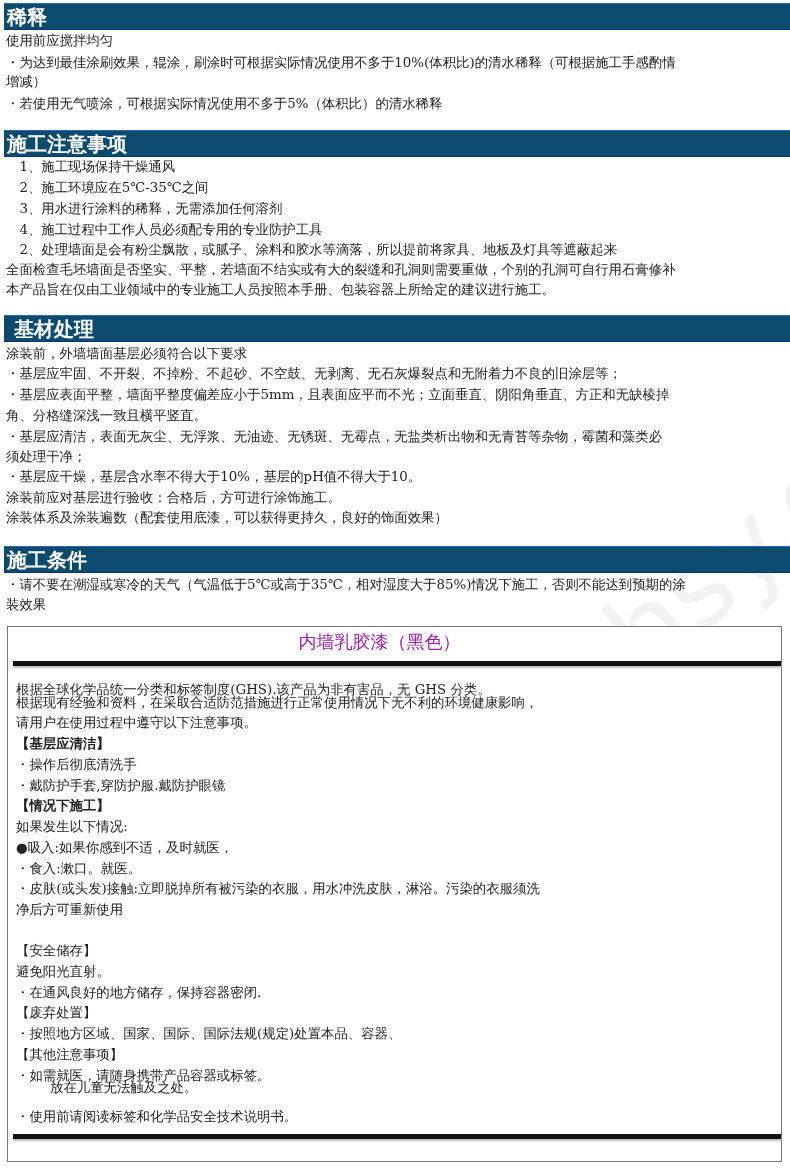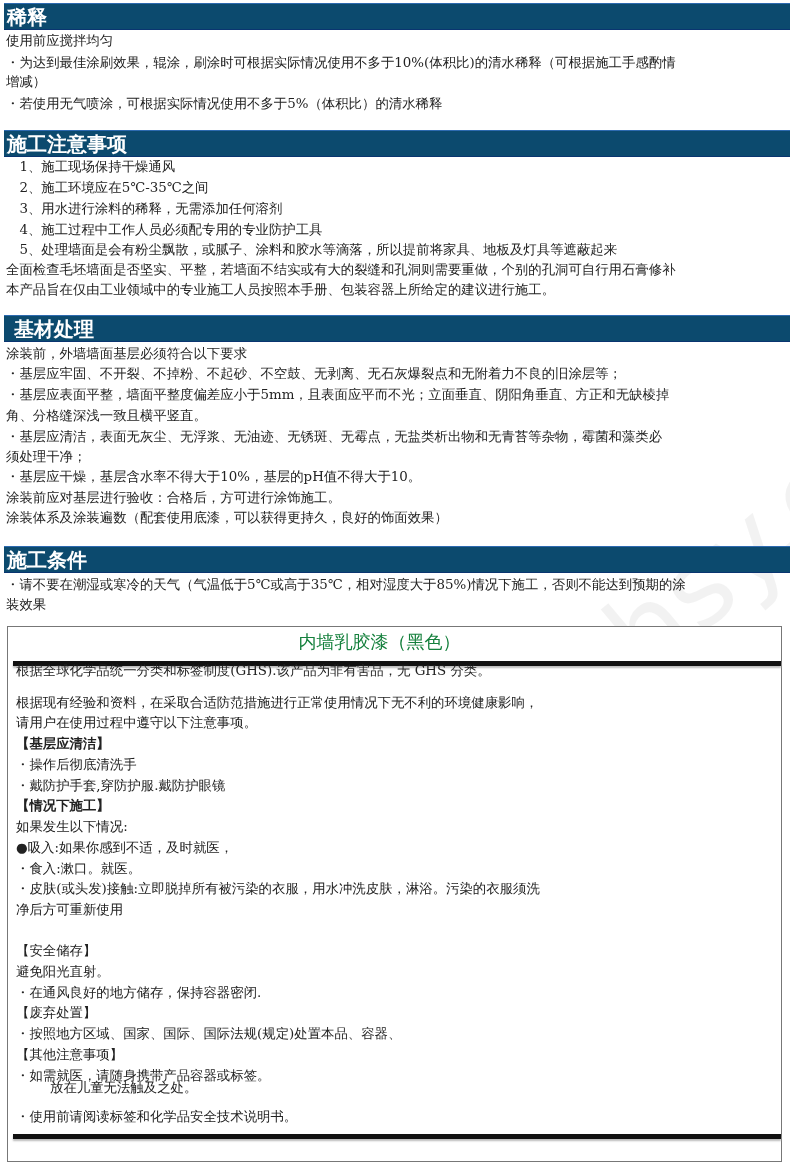--- a/index.html
+++ b/index.html
@@ -24,21 +24,21 @@
   }
 
   
   .box {
     position: absolute; left: 7px; top: 626px; width: 775px; height: 536px;
     border: 1.5px solid #777777; background: #ffffff;
   }
   .box-title {
     position: absolute; left: 0; top: 2px; width: 100%; text-align: center;
     font-family: "DejaVu Sans", "Liberation Sans", sans-serif;
-    font-size: 18px; line-height: 26px; color: #15803d; padding-right: 30px;
+    font-size: 18px; line-height: 26px; color: #a21caf; padding-right: 30px;
   }
   .rule {
     position: absolute; left: 5px; right: 0; height: 5px; background: #111111;
     box-shadow: 0 2px 2px #bbbbbb;
   }
   .box .bl {
     position: absolute; left: 8px; white-space: nowrap;
     font-size: 13.4px; line-height: 21px; color: #222222;
   }
   .box .bl.head { font-weight: bold; }
@@ -63,21 +63,21 @@
 <div class="line" style="top:71px;">增减）</div>
 <div class="line" style="top:93px;">・若使用无气喷涂，可根据实际情况使用不多于5%（体积比）的清水稀释</div>
 
 <div class="section-bar" style="top:130px;">
   <span class="title">施工注意事项</span>
 </div>
 <div class="line" style="top:156px;">　1、施工现场保持干燥通风</div>
 <div class="line" style="top:177px;">　2、施工环境应在5℃-35℃之间</div>
 <div class="line" style="top:198px;">　3、用水进行涂料的稀释，无需添加任何溶剂</div>
 <div class="line" style="top:219px;">　4、施工过程中工作人员必须配专用的专业防护工具</div>
-<div class="line" style="top:239px;">　5、处理墙面是会有粉尘飘散，或腻子、涂料和胶水等滴落，所以提前将家具、地板及灯具等遮蔽起来</div>
+<div class="line" style="top:239px;">　2、处理墙面是会有粉尘飘散，或腻子、涂料和胶水等滴落，所以提前将家具、地板及灯具等遮蔽起来</div>
 <div class="line" style="top:259px;">全面检查毛坯墙面是否坚实、平整，若墙面不结实或有大的裂缝和孔洞则需要重做，个别的孔洞可自行用石膏修补</div>
 <div class="line" style="top:279px;">本产品旨在仅由工业领域中的专业施工人员按照本手册、包装容器上所给定的建议进行施工。</div>
 
 <div class="section-bar indent" style="top:315px;">
   <span class="title">基材处理</span>
 </div>
 <div class="line" style="top:343px;">涂装前，外墙墙面基层必须符合以下要求</div>
 <div class="line" style="top:363px;">・基层应牢固、不开裂、不掉粉、不起砂、不空鼓、无剥离、无石灰爆裂点和无附着力不良的旧涂层等；</div>
 <div class="line" style="top:384px;"> ・基层应表面平整，墙面平整度偏差应小于5mm，且表面应平而不光；立面垂直、阴阳角垂直、方正和无缺棱掉</div>
 <div class="line" style="top:405px;">角、分格缝深浅一致且横平竖直。</div>
@@ -90,21 +90,21 @@
 <div class="section-bar" style="top:546px;">
   <span class="title">施工条件</span>
 </div>
 <div class="line" style="top:574px;">・请不要在潮湿或寒冷的天气（气温低于5℃或高于35℃，相对湿度大于85%)情况下施工，否则不能达到预期的涂</div>
 <div class="line" style="top:594px;">装效果</div>
 
 <div class="box">
   <div class="box-title">内墙乳胶漆（黑色）</div>
   <div class="rule" style="top:34px;"></div>
 
-  <div class="bl" style="top:33px;">根据全球化学品统一分类和标签制度(GHS).该产品为非有害品，无 GHS 分类。</div>
+  <div class="bl" style="top:52px;">根据全球化学品统一分类和标签制度(GHS).该产品为非有害品，无 GHS 分类。</div>
   <div class="bl" style="top:65px;">根据现有经验和资料，在采取合适防范措施进行正常使用情况下无不利的环境健康影响，</div>
   <div class="bl" style="top:85px;">请用户在使用过程中遵守以下注意事项。</div>
   <div class="bl head" style="top:106px;">【基层应清洁】</div>
   <div class="bl" style="top:127px;">・操作后彻底清洗手</div>
   <div class="bl" style="top:148px;">・戴防护手套,穿防护服.戴防护眼镜</div>
   <div class="bl head" style="top:168px;">【情况下施工】</div>
   <div class="bl" style="top:189px;">如果发生以下情况:</div>
   <div class="bl" style="top:210px;">●吸入:如果你感到不适，及时就医，</div>
   <div class="bl" style="top:231px;">・食入:漱口。就医。</div>
   <div class="bl" style="top:251px;">・皮肤(或头发)接触:立即脱掉所有被污染的衣服，用水冲洗皮肤，淋浴。污染的衣服须洗</div>

